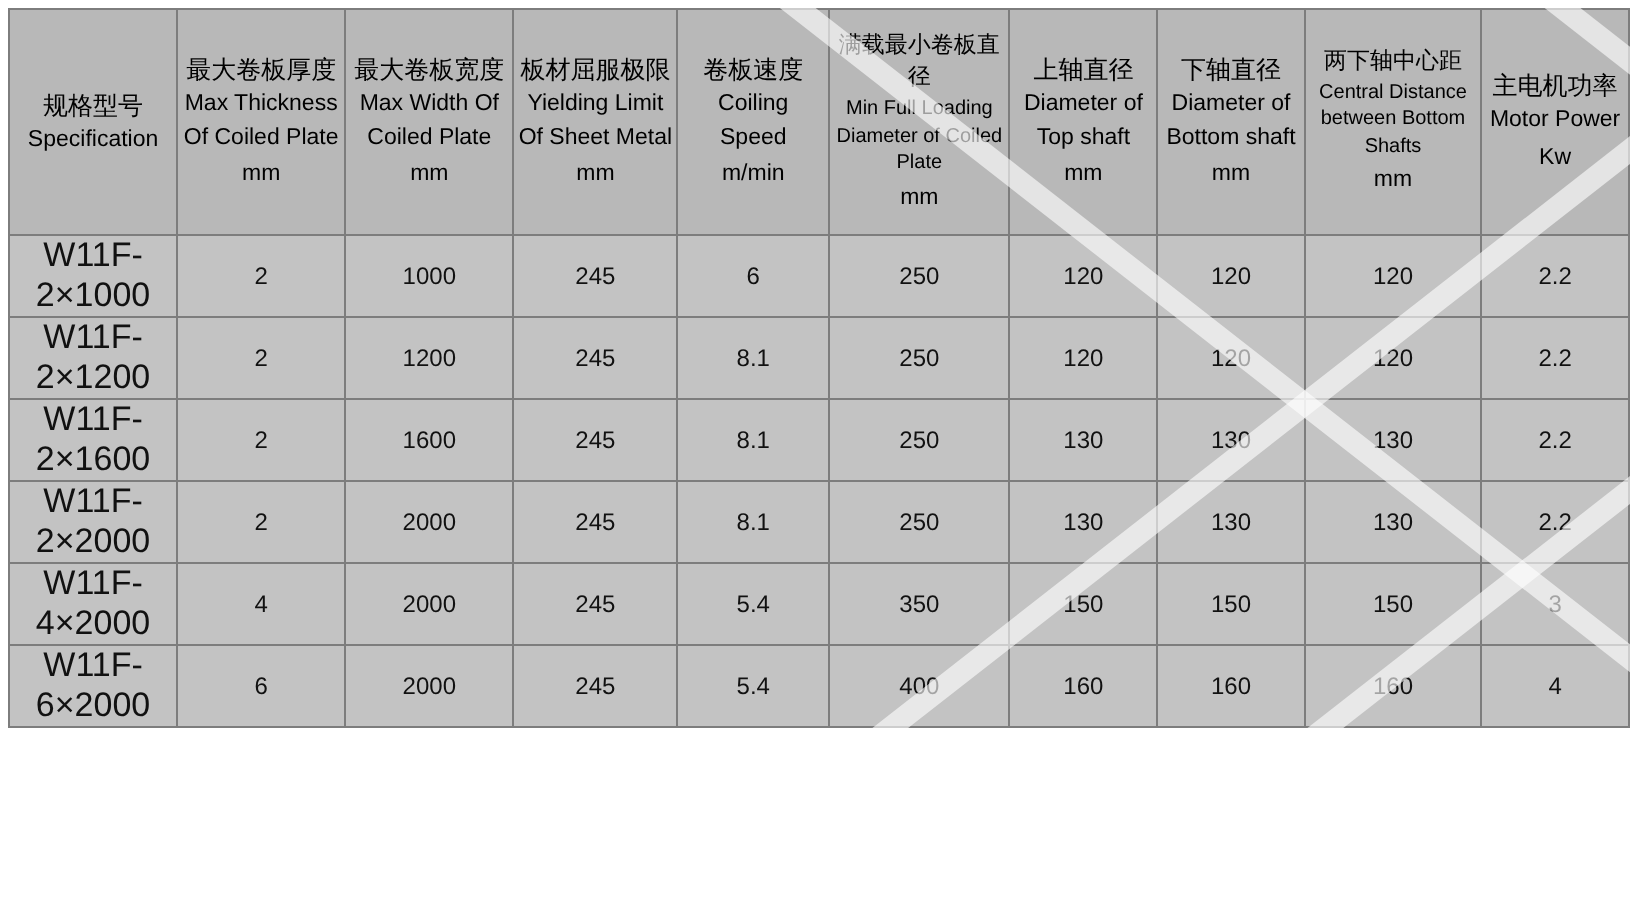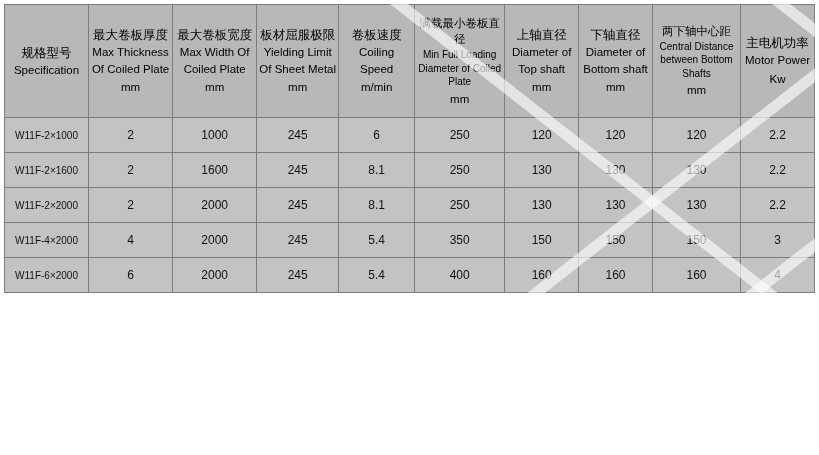--- a/index.html
+++ b/index.html
@@ -34,21 +34,21 @@
     font-weight: normal;
     padding: 2px 2px;
   }
   table.spec tbody td {
     background: #c3c3c3;
     height: 34px;
     font-size: 12px;
     padding: 0;
   }
   table.spec tbody td.spec-name {
-    font-size: 10px;
+    font-size: 17px;
   }
   .hcell {
     display: flex;
     flex-direction: column;
     align-items: center;
     justify-content: center;
     line-height: 1.45;
   }
   .hcn {
     font-size: 12.5px;
@@ -205,20 +205,32 @@
           <td>1000</td>
           <td>245</td>
           <td>6</td>
           <td>250</td>
           <td>120</td>
           <td>120</td>
           <td>120</td>
           <td>2.2</td>
         </tr>
         <tr>
+          <td class="spec-name">W11F-2×1200</td>
+          <td>2</td>
+          <td>1200</td>
+          <td>245</td>
+          <td>8.1</td>
+          <td>250</td>
+          <td>120</td>
+          <td>120</td>
+          <td>120</td>
+          <td>2.2</td>
+        </tr>
+        <tr>
           <td class="spec-name">W11F-2×1600</td>
           <td>2</td>
           <td>1600</td>
           <td>245</td>
           <td>8.1</td>
           <td>250</td>
           <td>130</td>
           <td>130</td>
           <td>130</td>
           <td>2.2</td>

